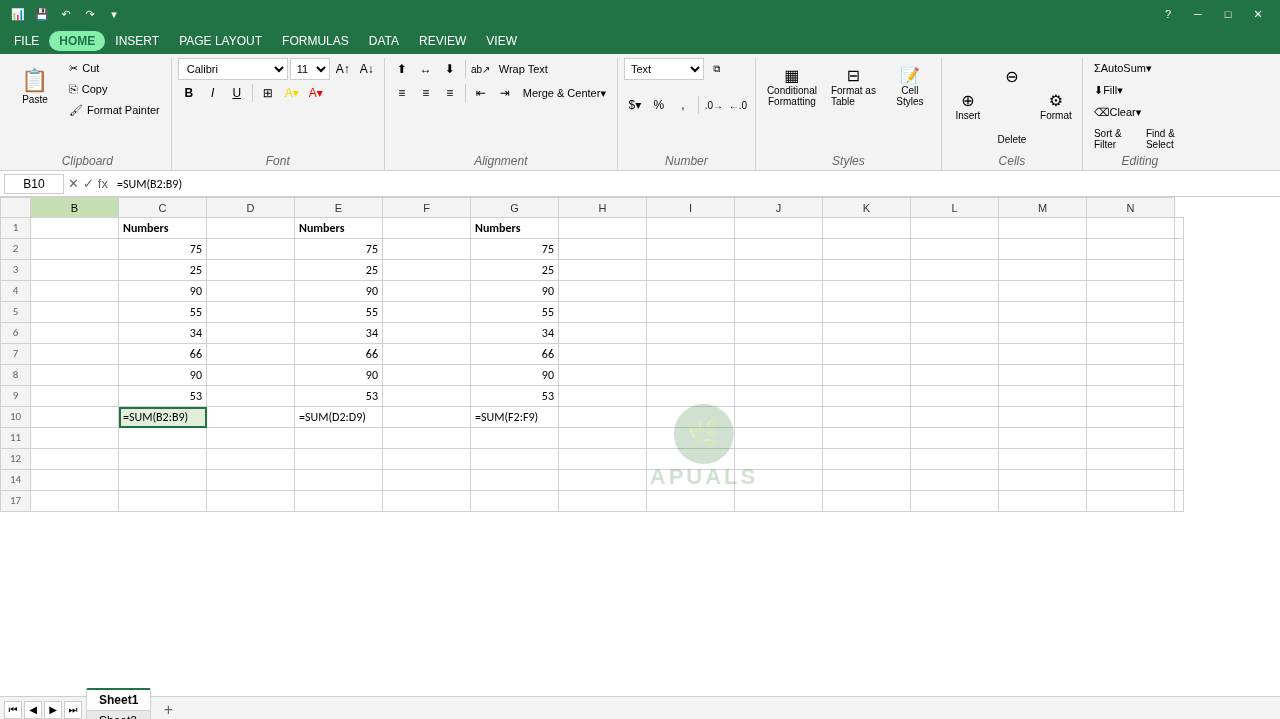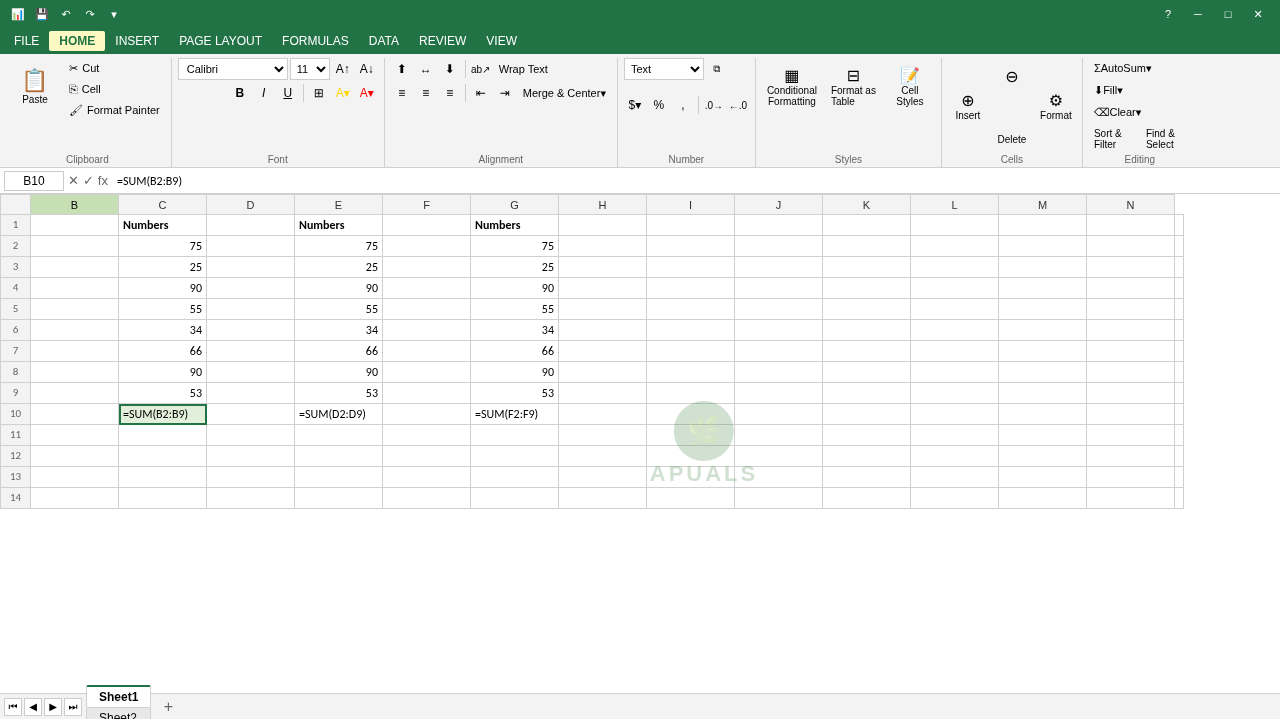--- a/index.html
+++ b/index.html
@@ -29,47 +29,48 @@
       height: 26px;
       padding: 0 4px;
     }
     #menubar .menu-item {
       color: #fff;
       padding: 3px 10px;
       font-size: 12px;
       cursor: pointer;
       border-radius: 2px;
     }
-    #menubar .menu-item.active { background: #fef9c3; color: #217346; font-weight: 600; }
+    #menubar .menu-item.active { background: #86efac; color: #217346; font-weight: 600; border-radius: 10px; }
 
     
     #ribbon {
       background: #f3f3f3;
       border-bottom: 1px solid #d0d0d0;
       padding: 4px 4px 0 4px;
       display: flex;
       align-items: stretch;
       min-height: 88px;
     }
     .ribbon-group {
       display: flex;
       flex-direction: column;
       align-items: center;
       padding: 0 6px;
       border-right: 1px solid #d0d0d0;
       min-width: fit-content;
     }
     .ribbon-group:last-child { border-right: none; }
     .ribbon-group-label {
-      font-size: 10px;
+      font-size: 12px;
       color: #666;
       margin-top: auto;
       padding-bottom: 2px;
       text-align: center;
       width: 100%;
+      font-style: italic;
     }
     .ribbon-row { display: flex; align-items: center; gap: 2px; flex: 1; }
     .ribbon-btn {
       display: flex;
       flex-direction: column;
       align-items: center;
       justify-content: center;
       padding: 2px 4px;
       cursor: pointer;
       border-radius: 2px;
@@ -347,33 +348,33 @@
         <div class="btn-icon">📋</div>
         <div>Paste</div>
       </div>
       <div class="ribbon-col">
         <div class="ribbon-btn-small">
           <span style="margin-right:4px;">✂</span>
           <span>Cut</span>
         </div>
         <div class="ribbon-btn-small">
           <span style="margin-right:4px;">⎘</span>
-          <span>Cell</span>
+          <span>Copy</span>
         </div>
         <div class="ribbon-btn-small">
           <span style="margin-right:4px;">🖌</span>
           <span>Format Painter</span>
         </div>
       </div>
     </div>
     <div class="ribbon-group-label">Clipboard</div>
   </div>
 
   <div class="ribbon-group">
-    <div class="ribbon-col" style="gap:2px;align-items:flex-end;">
+    <div class="ribbon-col" style="gap:2px;">
       <div class="ribbon-row">
         <select class="font-name-select">
           <option>Calibri</option>
           <option>Arial</option>
           <option>Times New Roman</option>
         </select>
         <select class="font-size-select">
           <option>8</option>
           <option>9</option>
           <option>10</option>
@@ -751,38 +752,38 @@
             <td class="col-h"></td>
             <td class="col-i"></td>
             <td class="col-j"></td>
             <td class="col-k"></td>
             <td class="col-l"></td>
             <td class="col-m"></td>
             <td class="col-n"></td>
             <td class="undefined"></td>
           </tr>
           <tr>
-            <td class="row-num">13</td>
+            <td class="row-num">14</td>
             <td class="col-b"></td>
             <td class="col-c"></td>
             <td class="col-d"></td>
             <td class="col-e"></td>
             <td class="col-f"></td>
             <td class="col-g"></td>
             <td class="col-h"></td>
             <td class="col-i"></td>
             <td class="col-j"></td>
             <td class="col-k"></td>
             <td class="col-l"></td>
             <td class="col-m"></td>
             <td class="col-n"></td>
             <td class="undefined"></td>
           </tr>
           <tr>
-            <td class="row-num">14</td>
+            <td class="row-num">17</td>
             <td class="col-b"></td>
             <td class="col-c"></td>
             <td class="col-d"></td>
             <td class="col-e"></td>
             <td class="col-f"></td>
             <td class="col-g"></td>
             <td class="col-h"></td>
             <td class="col-i"></td>
             <td class="col-j"></td>
             <td class="col-k"></td>

